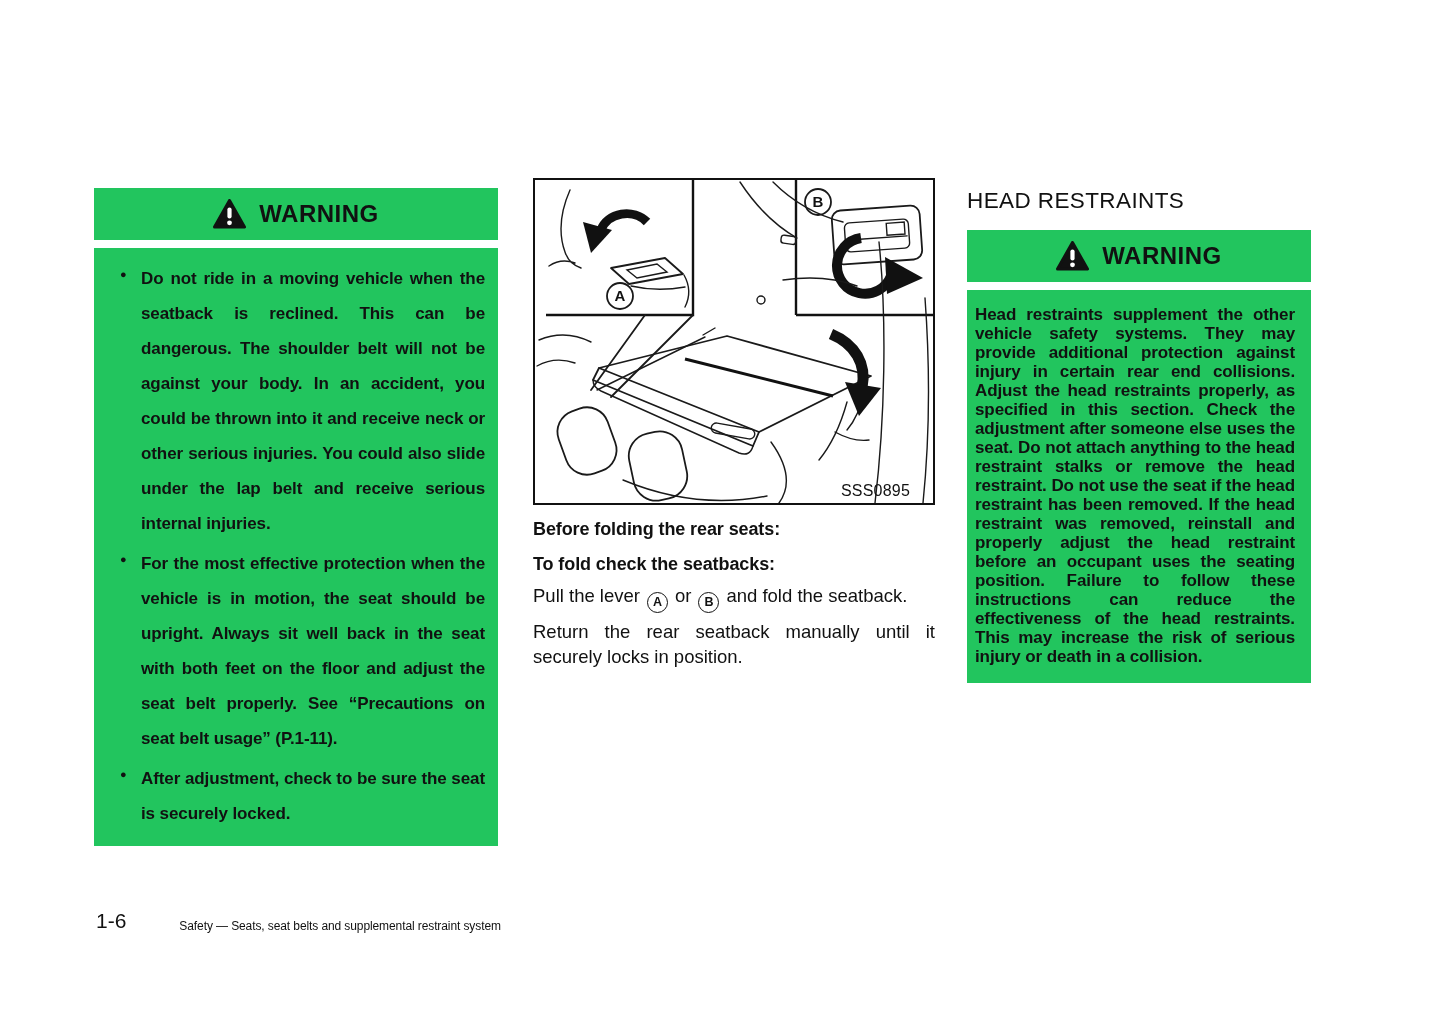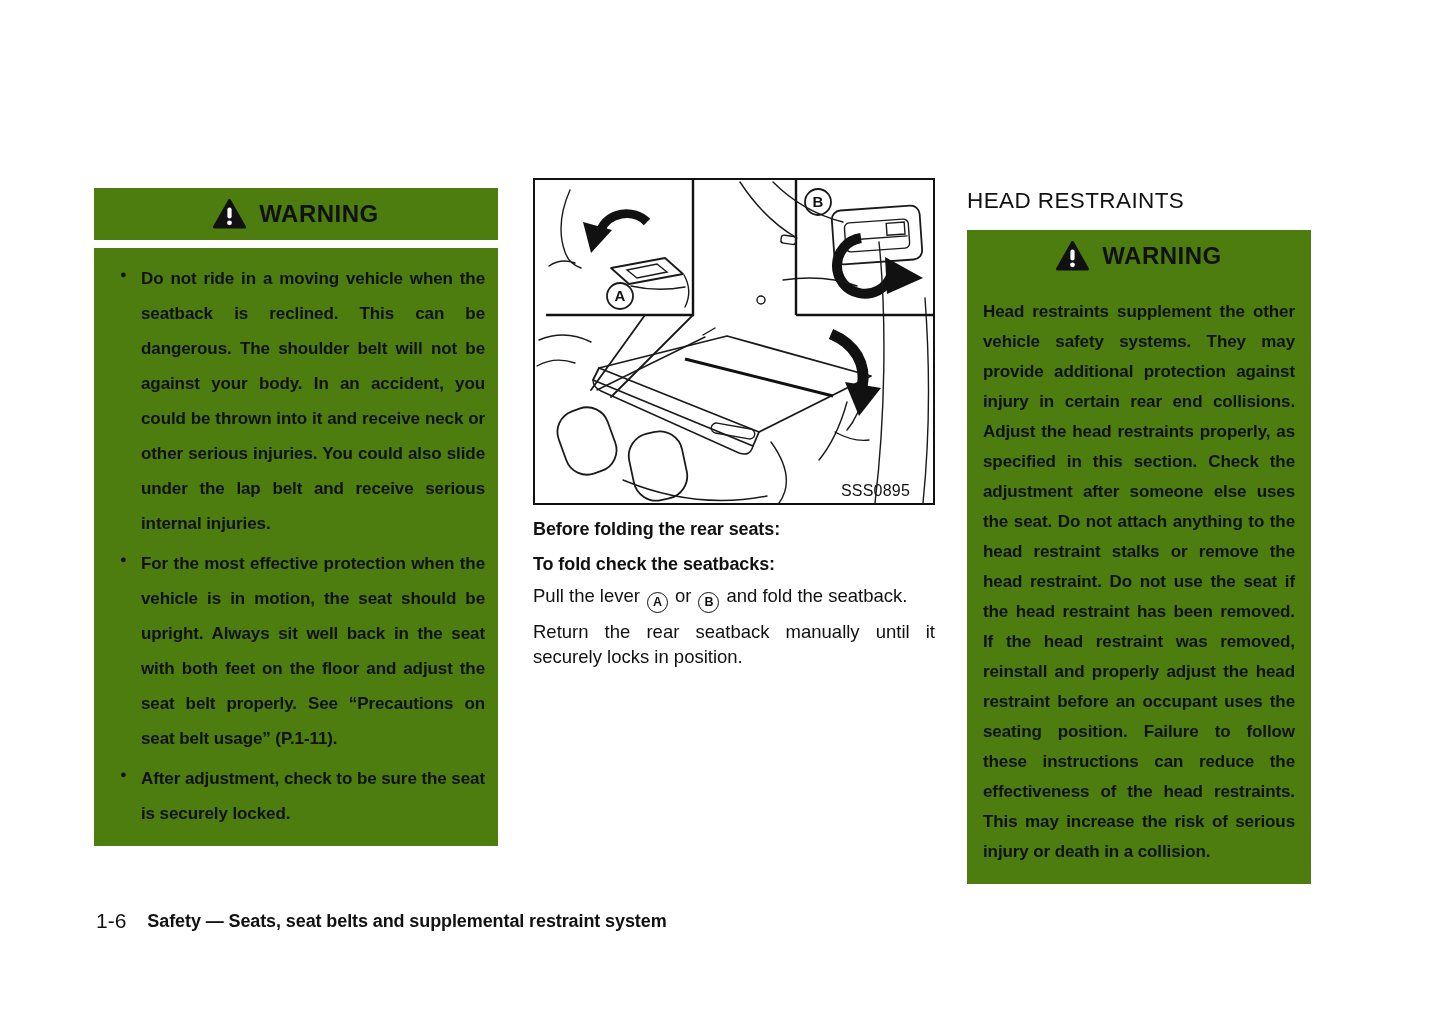--- a/index.html
+++ b/index.html
@@ -2,21 +2,21 @@
 <html><head>
 <meta charset="utf-8">
 <style>
   html,body{margin:0;padding:0;}
   body{
     width:1445px;height:1026px;position:relative;
     background:#ffffff;color:#111;
     font-family:"Liberation Sans", sans-serif;
     overflow:hidden;
   }
-  .band{background:#4d7c0f;}
+  .band{background:#22c55e;}
   
   .warn-head{
     height:52px;display:flex;align-items:center;justify-content:center;gap:13px;
   }
   .warn-title{font-size:24px;font-weight:bold;letter-spacing:.5px;}
   .warn-icon{width:33px;height:30px;display:block;}
   
   .col-left{position:absolute;left:94px;top:188px;width:404px;}
   .warn-body{margin-top:8px;padding:13px 13px 15px 26px;}
   .bullet{display:flex;margin-bottom:5px;}
@@ -37,28 +37,28 @@
     display:inline-flex;box-sizing:border-box;width:21px;height:21px;
     border:1.7px solid #111;border-radius:50%;
     align-items:center;justify-content:center;
     font-size:12.5px;font-weight:bold;line-height:1;
     vertical-align:-4px;margin:0 7px;
   }
   
   .col-right{position:absolute;left:967px;top:188px;width:344px;}
   .section-heading{font-size:22.5px;font-weight:400;letter-spacing:.4px;margin:0 0 16px 0;}
   .warn-body-right{
-    padding:15px 16px 17px 16px;
-    font-size:17px;font-weight:bold;line-height:30px;
+    margin-top:8px;padding:15px 16px 17px 8px;
+    font-size:17px;font-weight:bold;line-height:19px;
     text-align:justify;letter-spacing:-0.1px;
   }
   
-  .footer{position:absolute;left:96px;top:909px;display:flex;align-items:center;gap:21px;}
+  .footer{position:absolute;left:96px;top:909px;display:flex;align-items:flex-end;gap:21px;}
   .page-num{font-size:21px;}
-  .footer-text{font-size:18px;font-weight:bold;letter-spacing:-0.1px;}
+  .footer-text{font-size:12px;font-weight:normal;letter-spacing:-0.1px;margin-left:32px;}
   
   .art{position:absolute;left:0;top:0;}
   .ln{fill:none;stroke:#1a1a1a;stroke-width:1.8;stroke-linecap:round;stroke-linejoin:round;}
   .lnthin{fill:none;stroke:#1a1a1a;stroke-width:1.4;stroke-linecap:round;}
   .lnbold{fill:none;stroke:#111;stroke-width:2.4;}
   .blk{fill:#111;stroke:none;}
   .arrowline{fill:none;stroke:#111;stroke-linecap:butt;}
   .svgtxt{font-family:"Liberation Sans",sans-serif;font-size:15px;font-weight:bold;fill:#111;}
 </style>
 </head>

